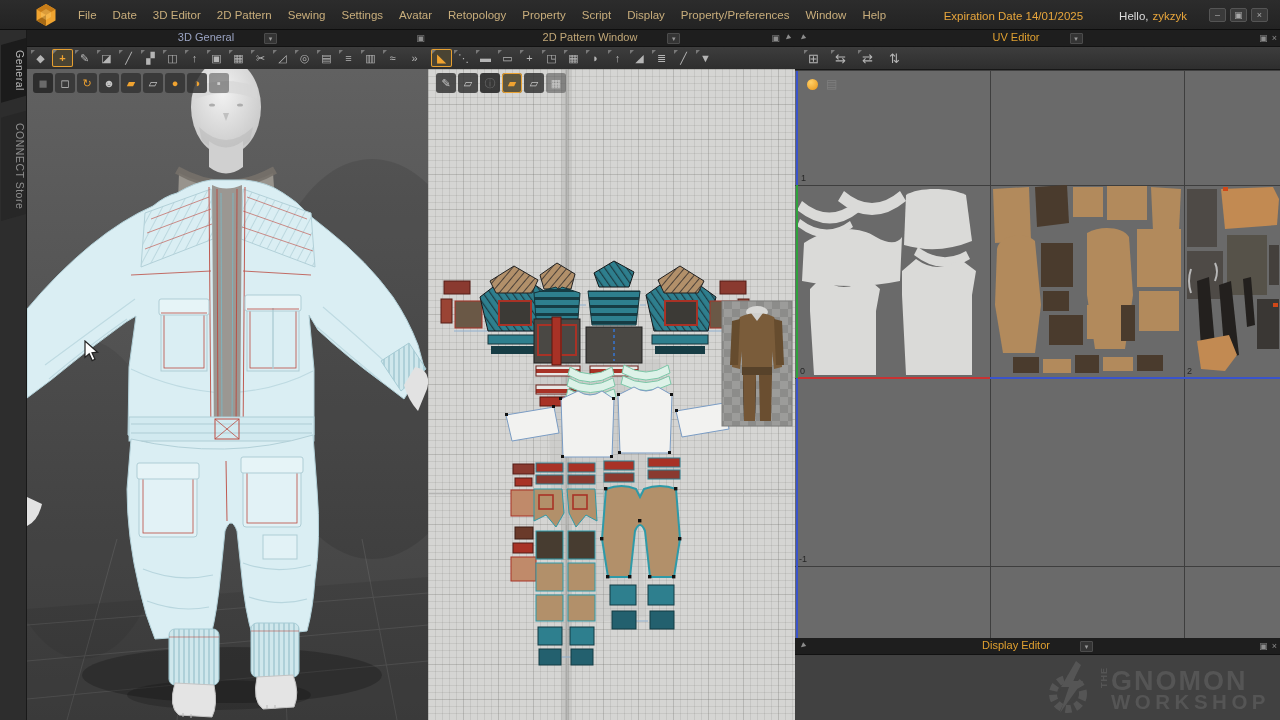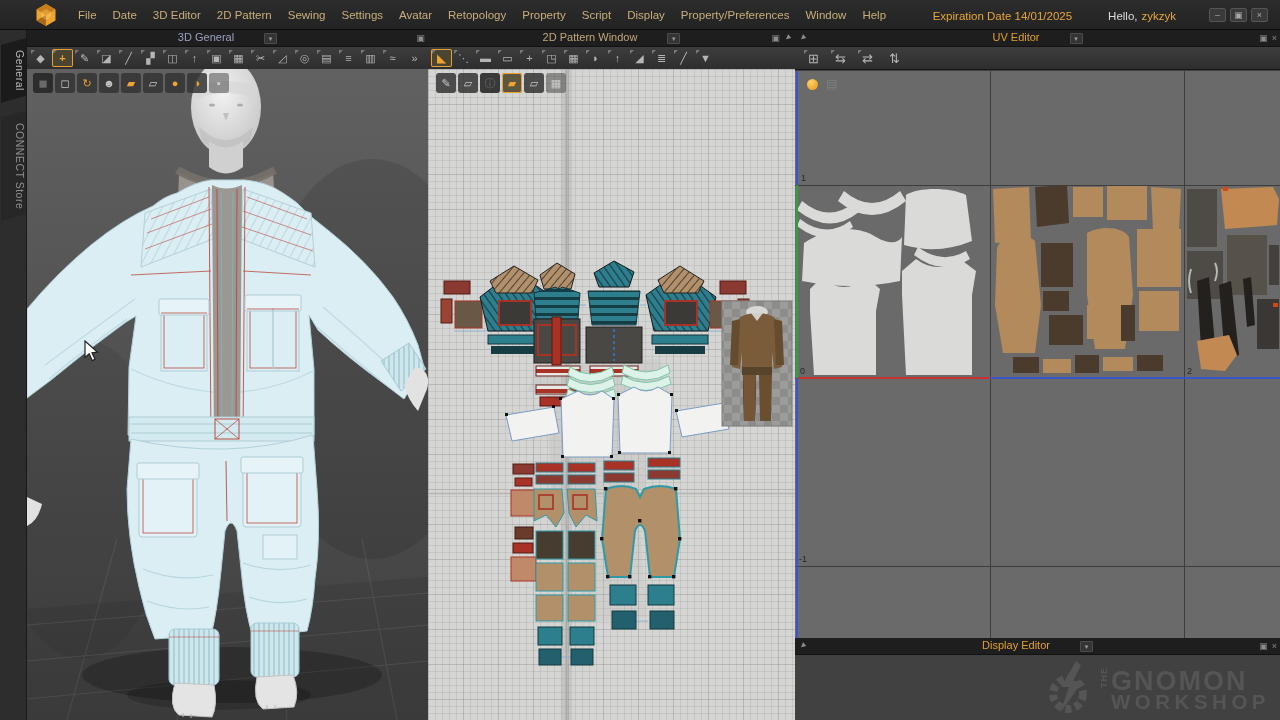--- a/index.html
+++ b/index.html
@@ -10,21 +10,21 @@
   
   #topbar { position:absolute; left:0; top:0; width:1280px; height:30px;
     background:linear-gradient(#2c2c2c,#232323); border-bottom:1px solid #0d0d0d;
     display:flex; align-items:center; }
   #logo { width:24px; height:24px; margin-left:34px; flex:0 0 auto; }
   #menubar { display:flex; margin-left:12px; }
   .mi { font-size:11.5px; color:#c9ae7c; padding:13px 8px; line-height:30px; white-space:nowrap; }
   #topbar-right { margin-left:auto; display:flex; align-items:flex-end; }
   #expiration { font-size:11.5px; color:#e8a63c; margin-right:36px; }
   #greeting { font-size:11.5px; color:#dcdcdc; }
-  #username { font-size:11.5px; color:#e8a63c; margin-left:4px; margin-right:33px; }
+  #username { font-size:11.5px; color:#e8a63c; margin-left:4px; margin-right:22px; }
   .winbtn { width:17px; height:14px; background:#3a3a3a; border:1px solid #555;
     color:#a8a8a8; font-size:9px; line-height:12px; text-align:center; margin-right:4px; border-radius:2px; }
   #winbtns { display:flex; margin-right:8px; }
 
   
   #leftrail { position:absolute; left:0; top:30px; width:27px; height:690px;
     background:#2d2d2d; border-right:1px solid #191919; }
   .side-tab { writing-mode:vertical-rl; width:25px; margin:8px 1px 4px 1px; padding:12px 0;
     font-size:10.5px; letter-spacing:.5px; color:#8f8f8f; background:#272727; text-align:center;
     clip-path:polygon(0 7px,100% 0,100% calc(100% - 7px),0 100%); }

